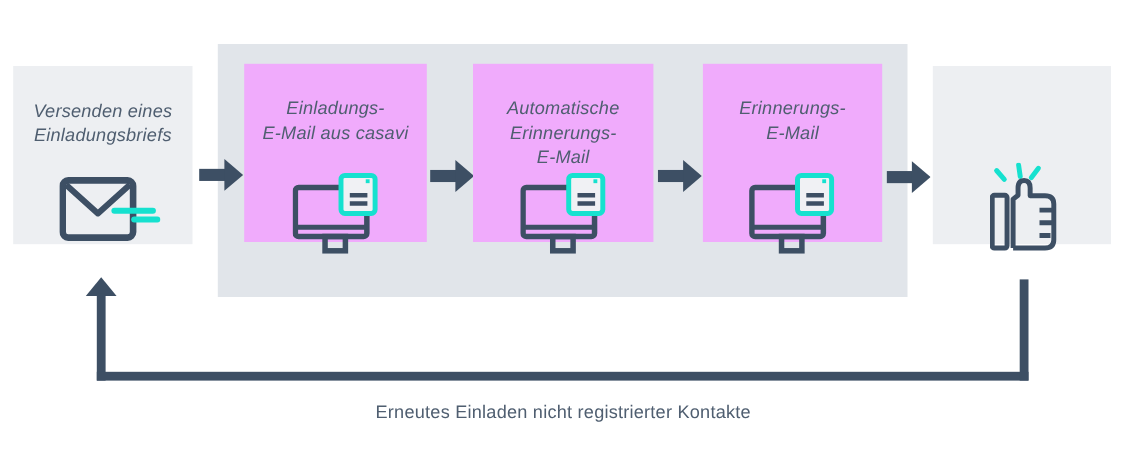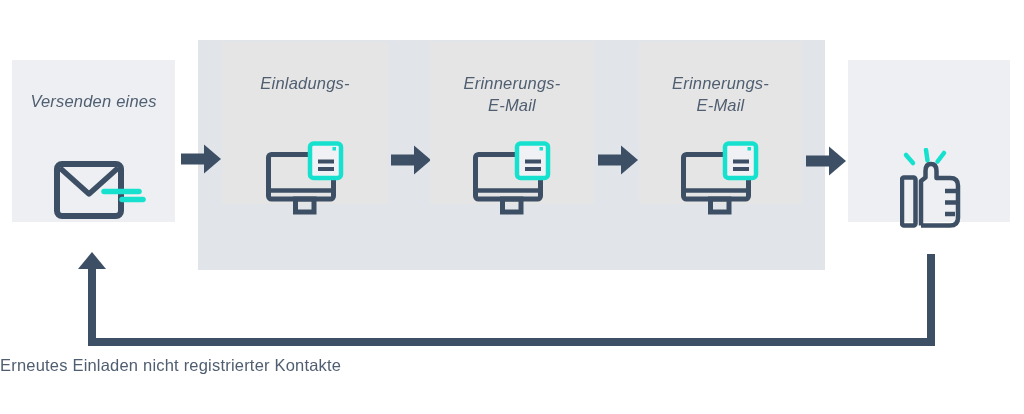--- a/index.html
+++ b/index.html
@@ -11,85 +11,88 @@
   .abs{position:absolute;}
   
   .stage-container{
     left:198px;top:40px;width:627px;height:230px;
     background:#e1e5ea;
   }
   
   .step{
     top:60px;height:162px;background:#edeff2;font-style:italic;
   }
-  .step.inner{top:42px;background:#e5e5e5;}
+  .step.inner{top:58px;background:#f0abfc;}
   .step-label{
     padding-top:30px;text-align:center;
     font-size:16.5px;line-height:22px;letter-spacing:.2px;
     color:#4f5e70;
   }
   .step-icon{position:absolute;}
   
   .flow-arrow{width:40px;height:30px;}
   
   .loop-line{background:#3d4f64;}
   .loop-arrowhead{
     width:0;height:0;
     border-left:14px solid transparent;
     border-right:14px solid transparent;
     border-bottom:17px solid #3d4f64;
   }
   .loop-label{
-    left:0;top:356px;width:1024px;text-align:left;
+    left:0;top:366px;width:1024px;text-align:center;
     font-size:16.5px;letter-spacing:.2px;color:#4f5e70;
   }
 </style>
 </head>
 <body>
 
 <div class="abs stage-container"></div>
 
 <div class="abs step" style="left:12px;width:163px;">
   <div class="step-label">
     <div>Versenden eines</div>
+    <div>Einladungsbriefs</div>
   </div>
   <svg class="step-icon" style="left:42px;top:101px;" width="92" height="58" viewBox="0 0 92 58">
     <rect x="3" y="3" width="64" height="52" rx="5" fill="none" stroke="#3d4f64" stroke-width="6"></rect>
     <path d="M6 7 L35 33 L64 7" fill="none" stroke="#3d4f64" stroke-width="5.5" stroke-linejoin="round"></path>
     <path d="M50 30.5 H85" stroke="#16e1cf" stroke-width="5.5" stroke-linecap="round"></path>
     <path d="M68 38.5 H89" stroke="#16e1cf" stroke-width="5.5" stroke-linecap="round"></path>
   </svg>
 </div>
 
 <svg class="abs flow-arrow" style="left:181px;top:144px;" viewBox="0 0 40 30">
   <rect x="0" y="9.5" width="24" height="11" fill="#3d4f64"></rect>
   <polygon points="23,0.5 40,15 23,29.5" fill="#3d4f64"></polygon>
 </svg>
 
 <div class="abs step inner" style="left:222px;width:166px;">
   <div class="step-label">
     <div>Einladungs-</div>
+    <div>E-Mail aus casavi</div>
   </div>
   <svg class="step-icon" style="left:44px;top:99px;" width="78" height="74" viewBox="0 0 78 74">
     <rect x="29.5" y="58" width="18.5" height="13" fill="none" stroke="#3d4f64" stroke-width="5"></rect>
     <rect x="2.5" y="13.5" width="65" height="44.5" rx="3" fill="none" stroke="#3d4f64" stroke-width="5"></rect>
     <path d="M3 49.5 H67" stroke="#3d4f64" stroke-width="4.5"></path>
     <rect x="44" y="2.5" width="31" height="34.5" rx="3.5" fill="#f0f1f4" stroke="#16e1cf" stroke-width="4.5"></rect>
     <rect x="66.5" y="6" width="3.5" height="3.5" fill="#16e1cf"></rect>
     <path d="M52 20.5 H68 M52 28 H68" stroke="#3d4f64" stroke-width="4"></path>
   </svg>
 </div>
 
 <svg class="abs flow-arrow" style="left:391px;top:145px;" viewBox="0 0 40 30">
   <rect x="0" y="9.5" width="24" height="11" fill="#3d4f64"></rect>
   <polygon points="23,0.5 40,15 23,29.5" fill="#3d4f64"></polygon>
 </svg>
 
 <div class="abs step inner" style="left:430px;width:164px;">
   <div class="step-label">
+    <div>Automatische</div>
     <div>Erinnerungs-</div>
     <div>E-Mail</div>
   </div>
   <svg class="step-icon" style="left:43px;top:99px;" width="78" height="74" viewBox="0 0 78 74">
     <rect x="29.5" y="58" width="18.5" height="13" fill="none" stroke="#3d4f64" stroke-width="5"></rect>
     <rect x="2.5" y="13.5" width="65" height="44.5" rx="3" fill="none" stroke="#3d4f64" stroke-width="5"></rect>
     <path d="M3 49.5 H67" stroke="#3d4f64" stroke-width="4.5"></path>
     <rect x="44" y="2.5" width="31" height="34.5" rx="3.5" fill="#f0f1f4" stroke="#16e1cf" stroke-width="4.5"></rect>
     <rect x="66.5" y="6" width="3.5" height="3.5" fill="#16e1cf"></rect>
     <path d="M52 20.5 H68 M52 28 H68" stroke="#3d4f64" stroke-width="4"></path>

